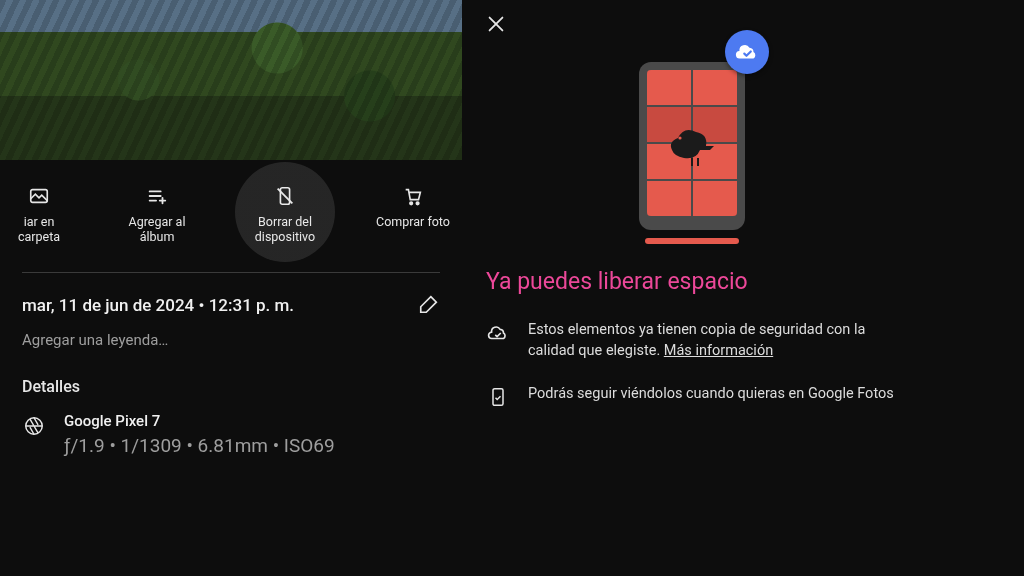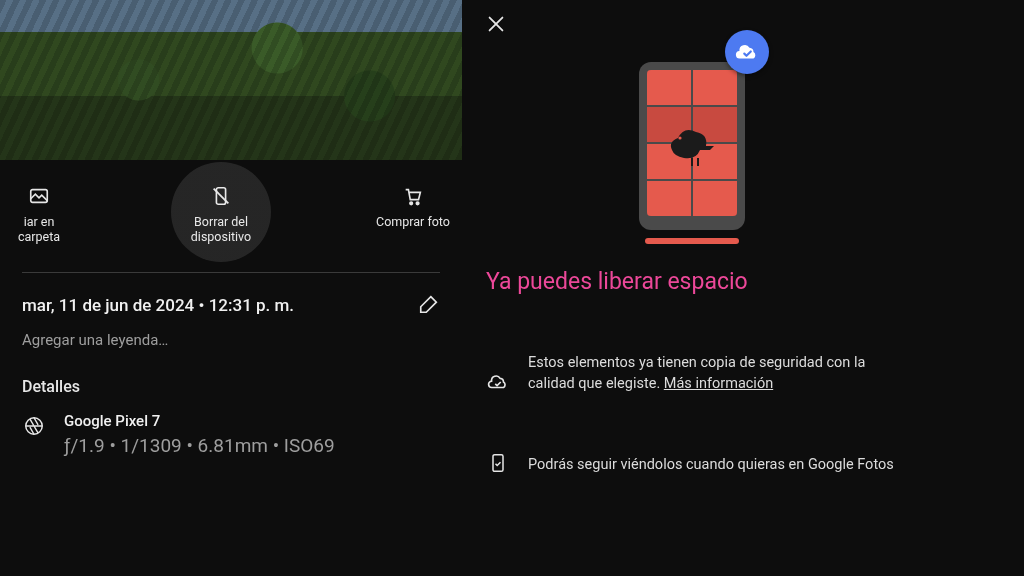--- a/index.html
+++ b/index.html
@@ -94,21 +94,21 @@
   .check{
     position:absolute;right:-12px;top:-14px;width:44px;height:44px;border-radius:50%;
     background:var(--accent);display:flex;align-items:center;justify-content:center;
     box-shadow:0 2px 4px rgba(0,0,0,.4);
   }
   .underline{
     position:absolute;left:18px;bottom:0;width:94px;height:6px;border-radius:3px;background:var(--tile);
   }
   .htitle{font-size:23px;font-weight:400;margin-top:24px;color:#ec4899;}
   .bullets{margin-top:24px;display:flex;flex-direction:column;gap:22px;}
-  .bullet{display:flex;gap:18px;align-items:flex-end;margin-top:33px;}
+  .bullet{display:flex;gap:18px;align-items:flex-start;}
   .bic{width:24px;height:24px;flex:0 0 24px;display:flex;align-items:center;justify-content:center;margin-top:2px;}
   .btxt{font-size:14.5px;line-height:1.45;color:#dcdcdc;}
   .link{color:#dcdcdc;text-decoration:underline;cursor:pointer;}
   svg{display:block;}
 </style>
 </head>
 <body>
 
 <div class="canvas">
 
@@ -119,20 +119,29 @@
       <div class="action cut">
         <span class="ic">
           <svg viewBox="0 0 24 24" width="22" height="22" fill="none" stroke="#e6e6e6" stroke-width="1.8">
             <rect x="3" y="5" width="18" height="14" rx="2"></rect>
             <path d="M3 15l5-5 4 4 3-3 6 6"></path>
           </svg>
         </span>
         <span>iar en carpeta</span>
       </div>
 
+      <div class="action">
+        <span class="ic">
+          <svg viewBox="0 0 24 24" width="22" height="22" fill="none" stroke="#e6e6e6" stroke-width="2" stroke-linecap="round">
+            <path d="M4 7h12M4 12h12M4 17h7"></path>
+            <path d="M18 14v6M15 17h6"></path>
+          </svg>
+        </span>
+        <span>Agregar al álbum</span>
+      </div>
 
       <div class="action highlight">
         <span class="ic">
           <svg viewBox="0 0 24 24" width="22" height="22" fill="none" stroke="#e6e6e6" stroke-width="1.8">
             <rect x="7" y="3" width="10" height="18" rx="2"></rect>
             <path d="M4 4l16 16" stroke-width="2"></path>
           </svg>
         </span>
         <span>Borrar del dispositivo</span>
       </div>

